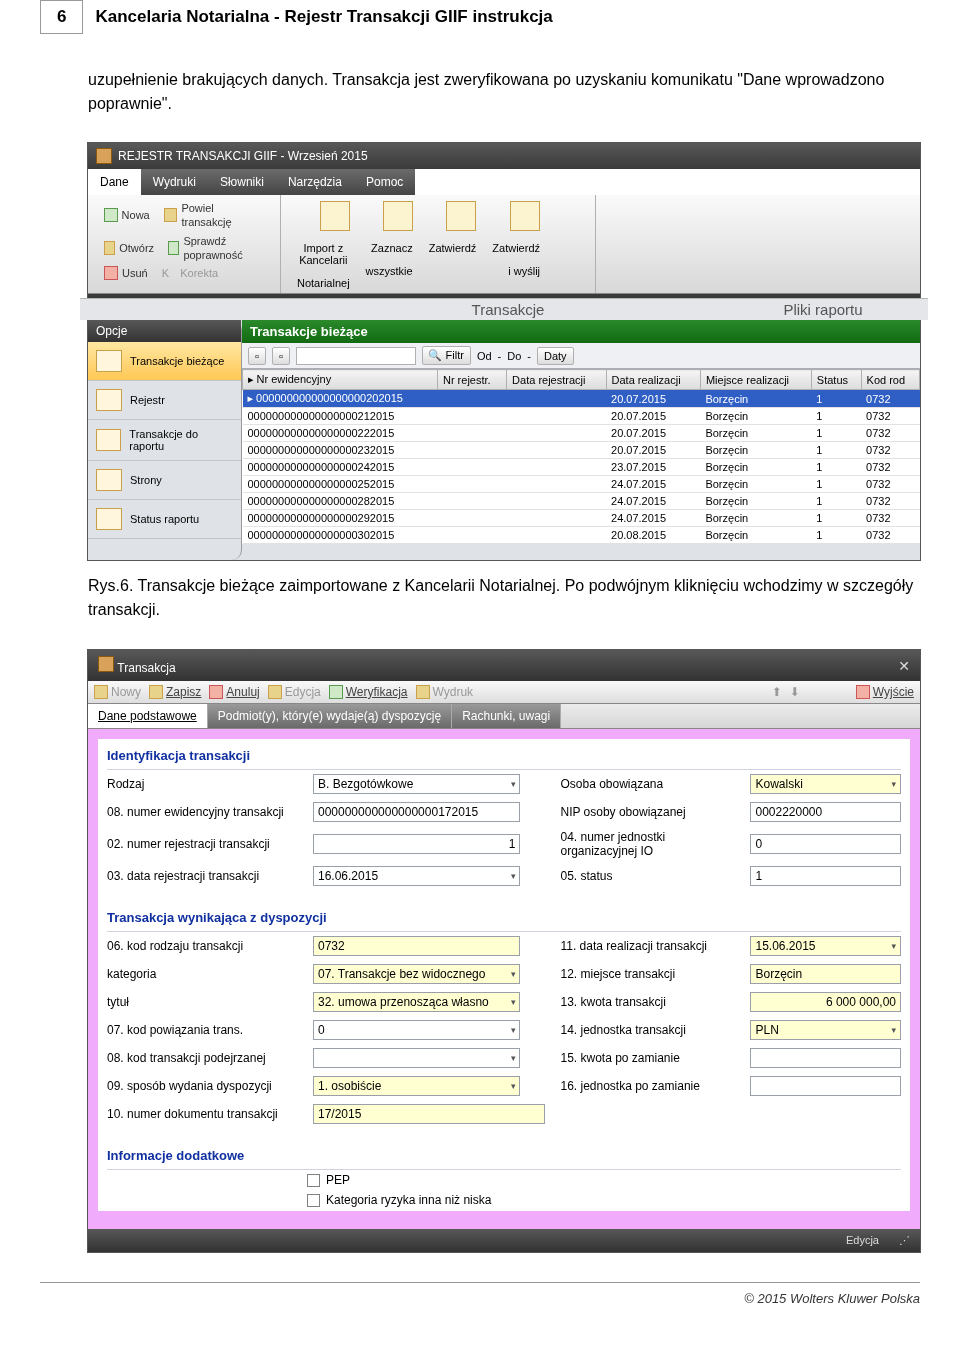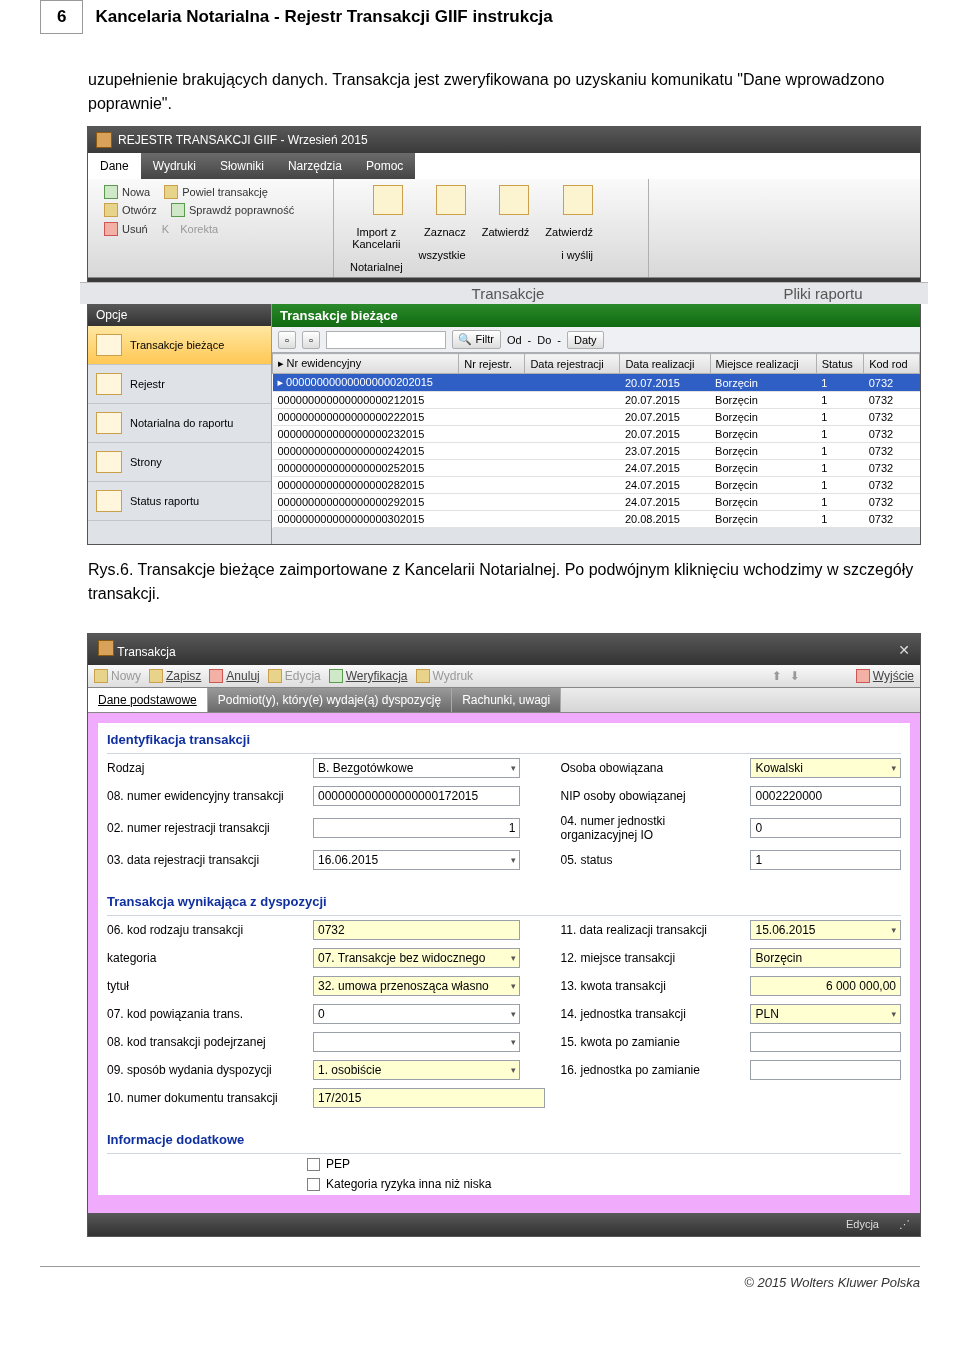--- a/index.html
+++ b/index.html
@@ -1,40 +1,40 @@
 <!DOCTYPE html>
 <html><head>
 <meta charset="utf-8">
 <style>
   *{box-sizing:border-box;margin:0;padding:0;}
   body{font-family:Arial,Helvetica,sans-serif;background:#fff;color:#000;font-size:14px;}
   .page{width:960px;margin:0 auto;padding:0 40px 30px 40px;}
   .pghead{display:flex;align-items:center;gap:12px;margin-bottom:34px;}
   .pgnum{border:1px solid #999;padding:6px 16px;font-weight:bold;font-size:17px;}
   .pgtitle{font-weight:bold;font-size:17px;}
-  .para{font-size:16px;line-height:1.5;margin:0 0 11px 48px;}
+  .para{font-size:16px;line-height:1.5;margin:0 0 27px 48px;}
   .shot{margin:0 0 14px 48px;box-shadow:0 0 0 1px #555;}
   .caption{font-size:16px;margin:0 0 28px 48px;line-height:1.5;}
 
   
   .s1{background:#3a3a3a;}
   .s1tbar{background:linear-gradient(#585858,#3a3a3a);color:#fff;font-size:12px;padding:5px 8px;display:flex;align-items:center;gap:6px;}
   .ico16{width:16px;height:16px;background:#d8a25a;border:1px solid #8a5a10;display:inline-block;flex:0 0 auto;}
   .menu1{background:#fff;display:flex;font-size:12px;}
   .menu1 .tab{padding:6px 12px;color:#fff;background:linear-gradient(#6b6b6b,#454545);}
   .menu1 .tab.act{background:#fff;color:#000;border-top-left-radius:3px;border-top-right-radius:3px;}
   .ribbon1{background:linear-gradient(#fafafa,#d8d8d8);border-bottom:1px solid #888;display:flex;font-size:11px;}
   .rg{border-right:1px solid #b0b0b0;padding:4px 8px 2px 8px;}
   .rg .twol{line-height:1.3;padding:2px 8px;display:flex;align-items:center;gap:4px;color:#333;}
   .rg .big{display:inline-flex;flex-direction:column;align-items:flex-end;padding:2px 8px;gap:11px;text-align:center;}
   .icobox{width:30px;height:30px;background:#fcf3d0;border:1px solid #caa14a;}
   .icobox.gray{background:#e4e4e4;border-color:#b0b0b0;}
   .rglabel{font-size:15px;color:#555;text-align:center;border-top:1px solid #b5b5b5;margin:4px -8px 0 -8px;padding:2px 0;background:#e4e6ea;}
   .splitbody{display:flex;background:#dfe3e8;min-height:240px;}
-  .optcol{width:184px;border-right:1px solid #999;}
+  .optcol{width:154px;border-right:1px solid #999;border-radius:10px;}
   .optcol .hdr{background:linear-gradient(#585858,#323232);color:#fff;font-size:12px;padding:4px 8px;}
   .opitem{display:flex;align-items:center;gap:8px;padding:8px 8px;font-size:11px;border-bottom:1px solid #c2c6cb;}
   .opitem.sel{background:linear-gradient(#ffe7a2,#ffc854);}
   .opico{width:26px;height:22px;border:1px solid #caa14a;background:#fff6dd;}
   .datacol{flex:1;}
   .datacol .ghdr{background:linear-gradient(#2a8a2a,#116a11);color:#fff;font-weight:bold;font-size:13px;padding:4px 8px;}
   .filtbar{background:#eef0f4;border-bottom:1px solid #a9adb5;padding:3px 6px;display:flex;align-items:center;gap:6px;font-size:11px;}
   .filtbar .btn{border:1px solid #b0b0b0;background:linear-gradient(#fff,#ddd);padding:2px 6px;border-radius:2px;}
   .filtbar .inp{border:1px solid #b0b0b0;background:#fff;height:18px;flex:0 0 120px;}
   .grid{width:100%;border-collapse:collapse;font-size:11px;background:#fff;}
@@ -91,21 +91,21 @@
       <span>REJESTR TRANSAKCJI GIIF - Wrzesień 2015</span>
     </div>
     <div class="menu1">
       <div class="tab act">Dane</div>
       <div class="tab">Wydruki</div>
       <div class="tab">Słowniki</div>
       <div class="tab">Narzędzia</div>
       <div class="tab">Pomoc</div>
     </div>
     <div class="ribbon1">
-      <div class="rg" style="width:246px;">
+      <div class="rg" style="width:193px;">
         <div class="twol"><span class="ico12 g"></span><span>Nowa</span>&nbsp;&nbsp;<span class="ico12"></span><span>Powiel transakcję</span></div>
         <div class="twol"><span class="ico12"></span><span>Otwórz</span>&nbsp;&nbsp;<span class="ico12 g"></span><span>Sprawdź poprawność</span></div>
         <div class="twol"><span class="ico12 red"></span><span>Usuń</span>&nbsp;&nbsp;<span style="color:#999">K</span>&nbsp;<span style="color:#999">Korekta</span></div>
       </div>
       <div class="rg" style="display:flex;">
         <div class="big">
             <span class="icobox"></span>
             <span>Import z Kancelarii</span>
             <span>Notarialnej</span>
           </div>
@@ -139,21 +139,21 @@
         <div class="opitem sel">
             <span class="opico"></span>
             <span>Transakcje bieżące</span>
           </div>
         <div class="opitem">
             <span class="opico"></span>
             <span>Rejestr</span>
           </div>
         <div class="opitem">
             <span class="opico"></span>
-            <span>Notarialna do raportu</span>
+            <span>Transakcje do raportu</span>
           </div>
         <div class="opitem">
             <span class="opico"></span>
             <span>Strony</span>
           </div>
         <div class="opitem">
             <span class="opico"></span>
             <span>Status raportu</span>
           </div>
       </div>

